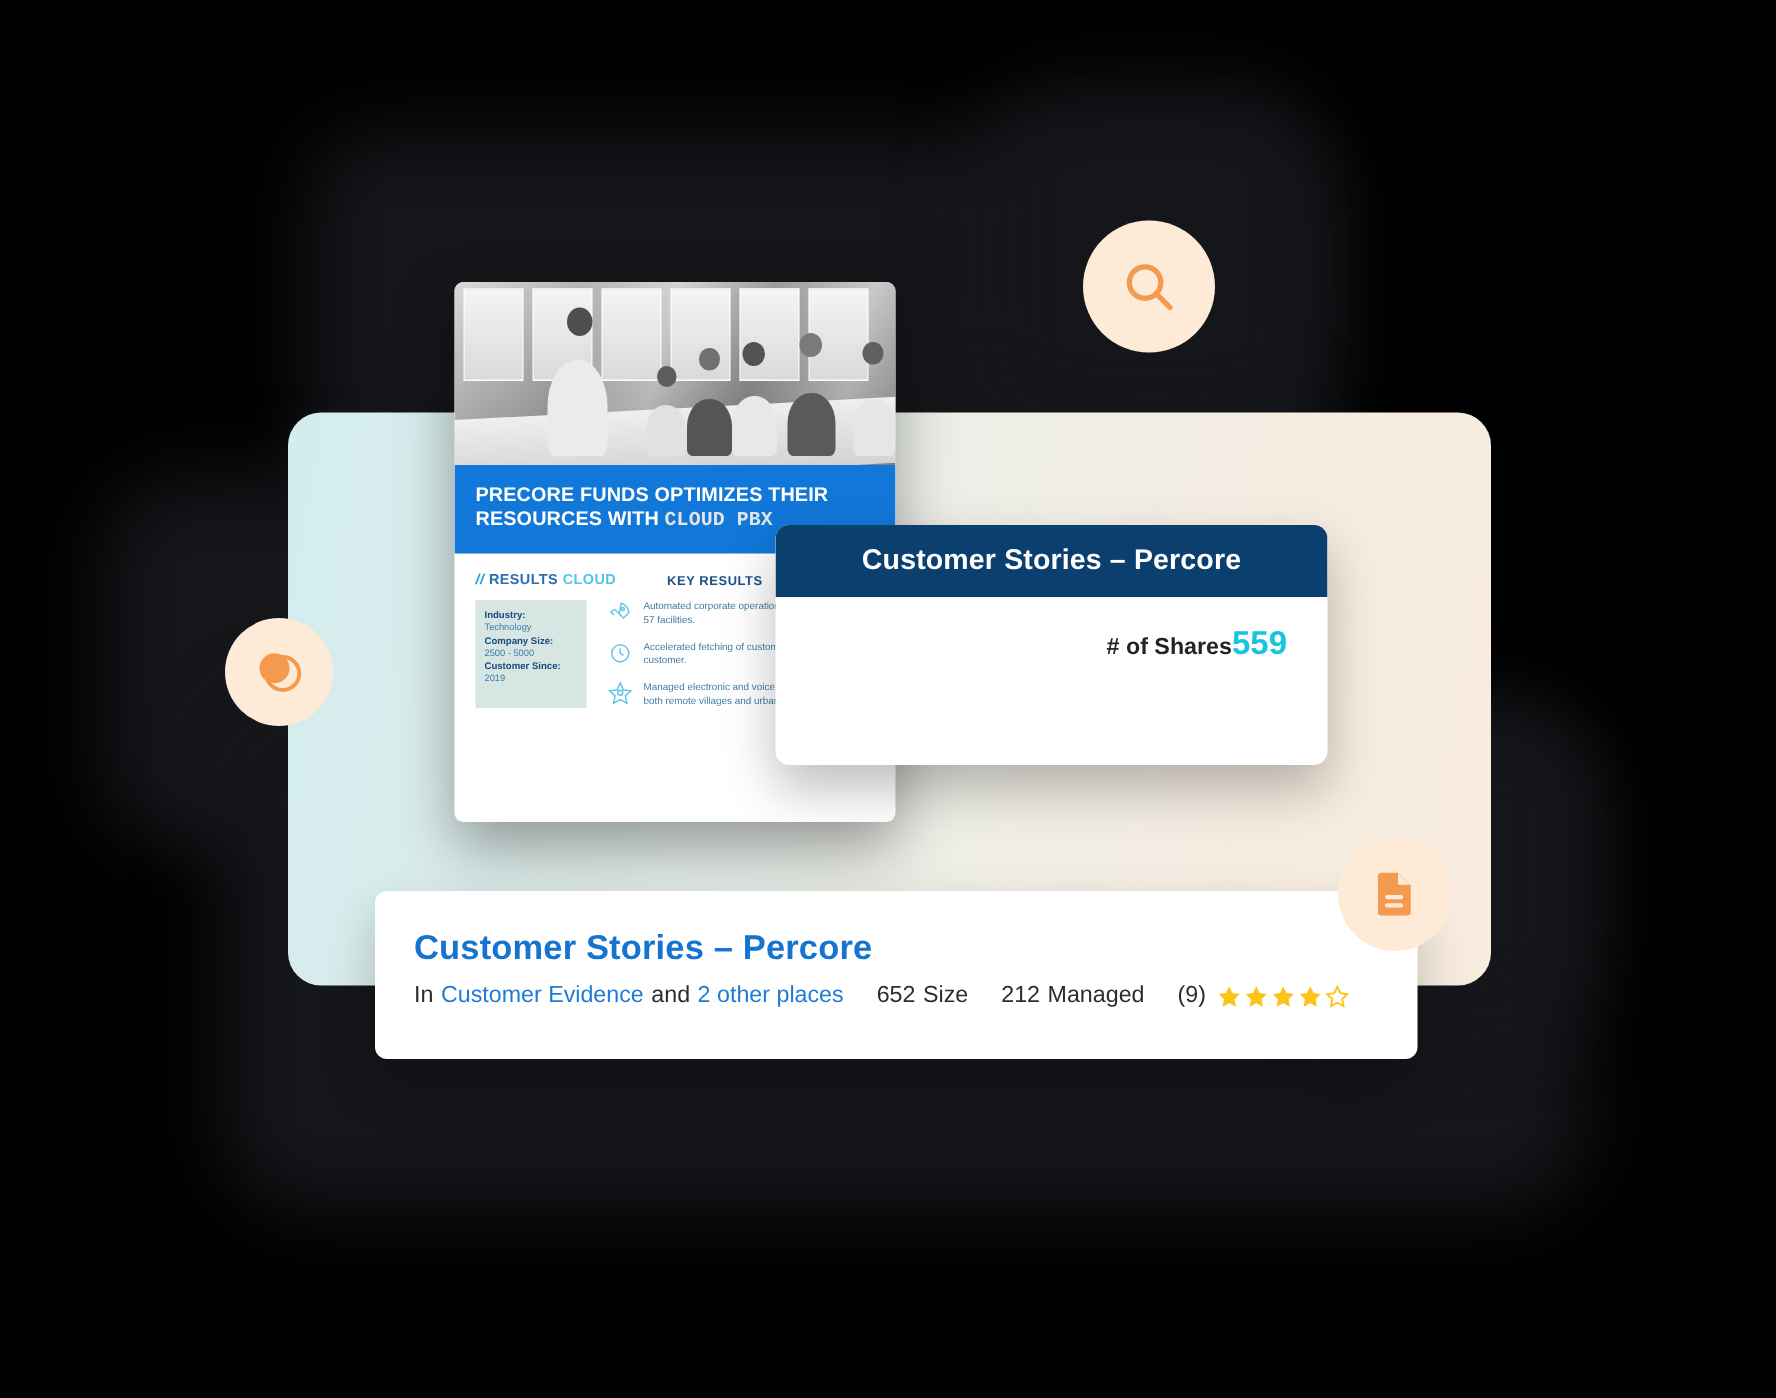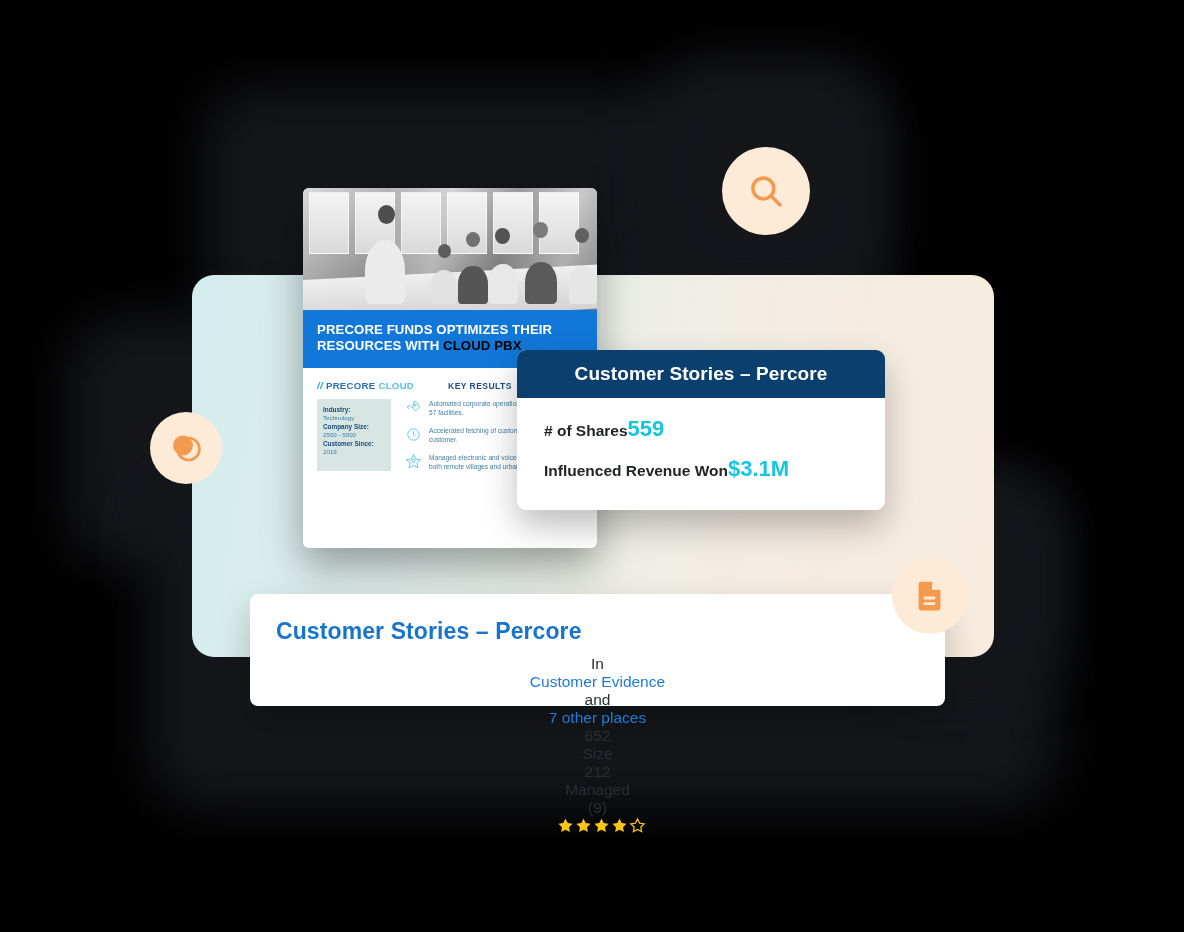--- a/index.html
+++ b/index.html
@@ -82,21 +82,21 @@
     min-height: 48px;
   }
   .doc-banner .line {
     color: #ffffff;
     font-weight: bold;
     font-size: 13.2px;
     letter-spacing: .1px;
     line-height: 16px;
     text-transform: uppercase;
   }
-  .doc-banner .hl { color: #000000; }
+  .doc-banner .hl { color: #e5e5e5; font-family: Liberation Mono, monospace; }
 
   .doc-body { padding: 12px 14px 0 14px; position: relative; }
   .brand-row { display: flex; align-items: center; gap: 34px; margin-bottom: 8px; }
   .brand {
     display: flex; align-items: center; gap: 3px;
     font-size: 9.6px; font-weight: bold; letter-spacing: .3px;
   }
   .brand .slash { color: #1a9fd6; font-style: italic; font-weight: 900; }
   .brand .b1 { color: #2a6fb5; }
   .brand .b2 { color: #4fc3e8; }
@@ -131,21 +131,21 @@
   .stats-head {
     background: #0b3f6e;
     height: 48px;
     display: flex; align-items: center; justify-content: center;
   }
   .stats-head span {
     color: #ffffff; font-size: 19px; font-weight: bold; letter-spacing: .1px;
   }
   .stats-body { padding: 18px 27px 0 27px; }
   .stat-row {
-    display: flex; align-items: baseline; justify-content: flex-start;
+    display: flex; align-items: baseline; justify-content: flex-end;
     margin-bottom: 14px;
   }
   .stat-label { font-size: 15.5px; font-weight: bold; color: #222428; }
   .stat-value { font-size: 22px; font-weight: bold; color: #16c6e0; }
 
   
   .result-card {
     position: absolute;
     left: 250px; top: 594px;
     width: 695px; height: 112px;
@@ -153,21 +153,21 @@
     border-radius: 8px;
     box-shadow: 0 16px 34px rgba(0,0,0,.22);
     padding: 24px 26px 0 26px;
   }
   .result-title {
     font-size: 23px; font-weight: bold; color: #1474cf;
     letter-spacing: .1px; margin-bottom: 10px;
   }
   .result-meta {
     display: flex; align-items: center;
-    font-size: 15.5px; color: #2a2d31; flex-direction: column;
+    font-size: 15.5px; color: #2a2d31;
   }
   .result-meta .lnk { color: #1e7bd6; }
   .result-meta .sp { display: inline-block; width: 5px; }
   .gap-lg { display: inline-block; width: 22px; }
   .stars { display: inline-flex; gap: 1px; margin-left: 7px; }
   .star { width: 17px; height: 17px; }
 
   
   .badge {
     position: absolute;
@@ -222,21 +222,21 @@
       <div class="line">
         <span>RESOURCES WITH</span>
         <span class="hl">CLOUD PBX</span>
       </div>
     </div>
 
     <div class="doc-body">
       <div class="brand-row">
         <div class="brand">
           <span class="slash">//</span>
-          <span class="b1">PRECORE</span>
+          <span class="b1">RESULTS</span>
           <span class="b2">CLOUD</span>
         </div>
         <div class="kr-title">KEY RESULTS</div>
       </div>
 
       <div class="doc-cols">
         <div class="info-box">
           <b>Industry:</b><br>
           <span>Technology</span><br>
           <b>Company Size:</b><br>
@@ -281,37 +281,33 @@
 
   <div class="stats-card">
     <div class="stats-head">
       <span>Customer Stories – Percore</span>
     </div>
     <div class="stats-body">
       <div class="stat-row">
         <span class="stat-label"># of Shares</span>
         <span class="stat-value">559</span>
       </div>
-      <div class="stat-row">
-        <span class="stat-label">Influenced Revenue Won</span>
-        <span class="stat-value">$3.1M</span>
-      </div>
     </div>
   </div>
 
   <div class="result-card">
     <div class="result-title">Customer Stories – Percore</div>
     <div class="result-meta">
       <span>In</span>
         <span class="sp"></span>
       <span class="lnk">Customer Evidence</span>
         <span class="sp"></span>
       <span>and</span>
         <span class="sp"></span>
-      <span class="lnk">7 other places</span>
+      <span class="lnk">2 other places</span>
       <span class="gap-lg"></span>
       <span>652</span>
         <span class="sp"></span>
       <span>Size</span>
       <span class="gap-lg"></span>
       <span>212</span>
         <span class="sp"></span>
       <span>Managed</span>
       <span class="gap-lg"></span>
       <span>(9)</span>

